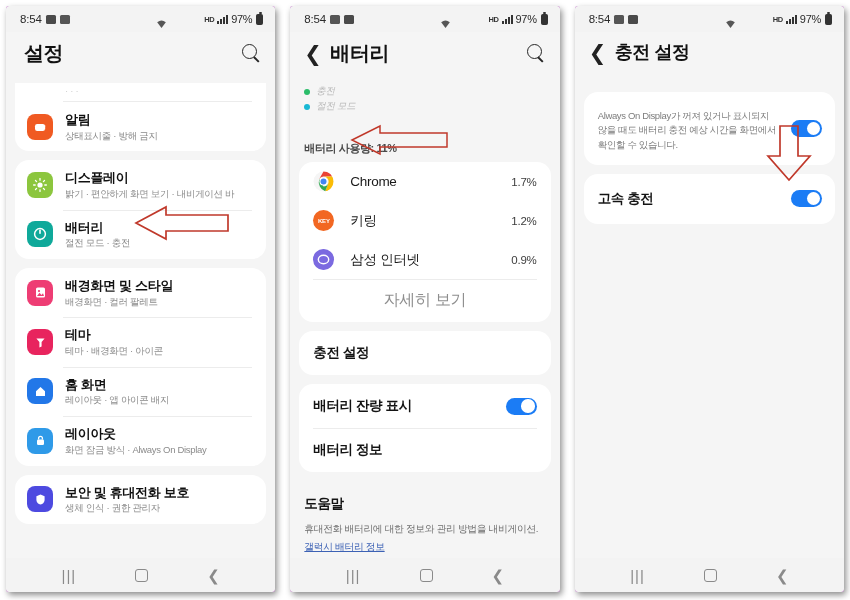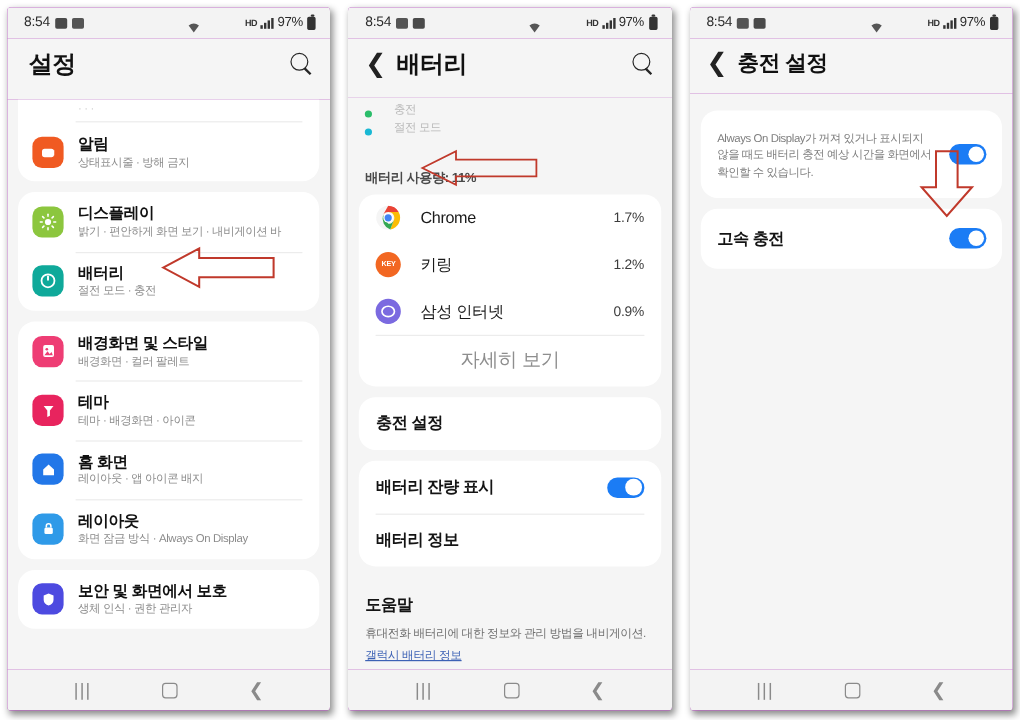--- a/index.html
+++ b/index.html
@@ -151,21 +151,21 @@
     font-size: 9.5px; color: #cfcfcf; letter-spacing:-0.3px;
     margin-left: 38px;
   }
   .ghost-div {
     position: absolute; left: 48px; right: 14px; bottom: 0;
     height: 1px; background: #ececec;
   }
 
   
   .legend { padding: 4px 14px 0 14px; }
-  .lg-item { display:flex; align-items:flex-end; gap:18px; margin-bottom: 2px; }
+  .lg-item { display:flex; align-items:center; gap:6px; margin-bottom: 2px; font-style: italic; }
   .lg-dot { width:6px; height:6px; border-radius:50%; }
   .lg-label { font-size: 9.5px; color:#b9b9b9; letter-spacing:-0.3px; }
   .usage-head {
     font-size: 11px; color: #4a4a4a; font-weight: bold;
     letter-spacing: -0.4px;
     padding: 26px 14px 6px 14px;
   }
   .approw {
     display: flex; align-items: center;
     padding: 9px 14px 9px 14px;
@@ -389,21 +389,21 @@
       </div>
 
       <div class="card">
         <div class="srow">
           <div class="sicon" style="background:#4d4ae0">
             <svg width="15" height="15" viewBox="0 0 15 15">
                 <path d="M7.5 2.6 L11.6 4.3 V8 C11.6 10.3 9.8 11.9 7.5 12.6 C5.2 11.9 3.4 10.3 3.4 8 V4.3 Z" fill="#fff"></path>
               </svg>
           </div>
           <div class="stext">
-            <div class="stitle">보안 및 화면에서 보호</div>
+            <div class="stitle">보안 및 휴대전화 보호</div>
             <div class="ssub">생체 인식 · 권한 관리자</div>
           </div>
         </div>
       </div>
 
       <div class="annot" style="left:128px; top:118px;">
         <svg width="96" height="44" viewBox="0 0 96 44">
           <path d="M2 22 L32 6 L32 14 L94 14 L94 30 L32 30 L32 38 Z" fill="none" stroke="#c0392b" stroke-width="1.7" stroke-linejoin="miter"></path>
         </svg>
       </div>

